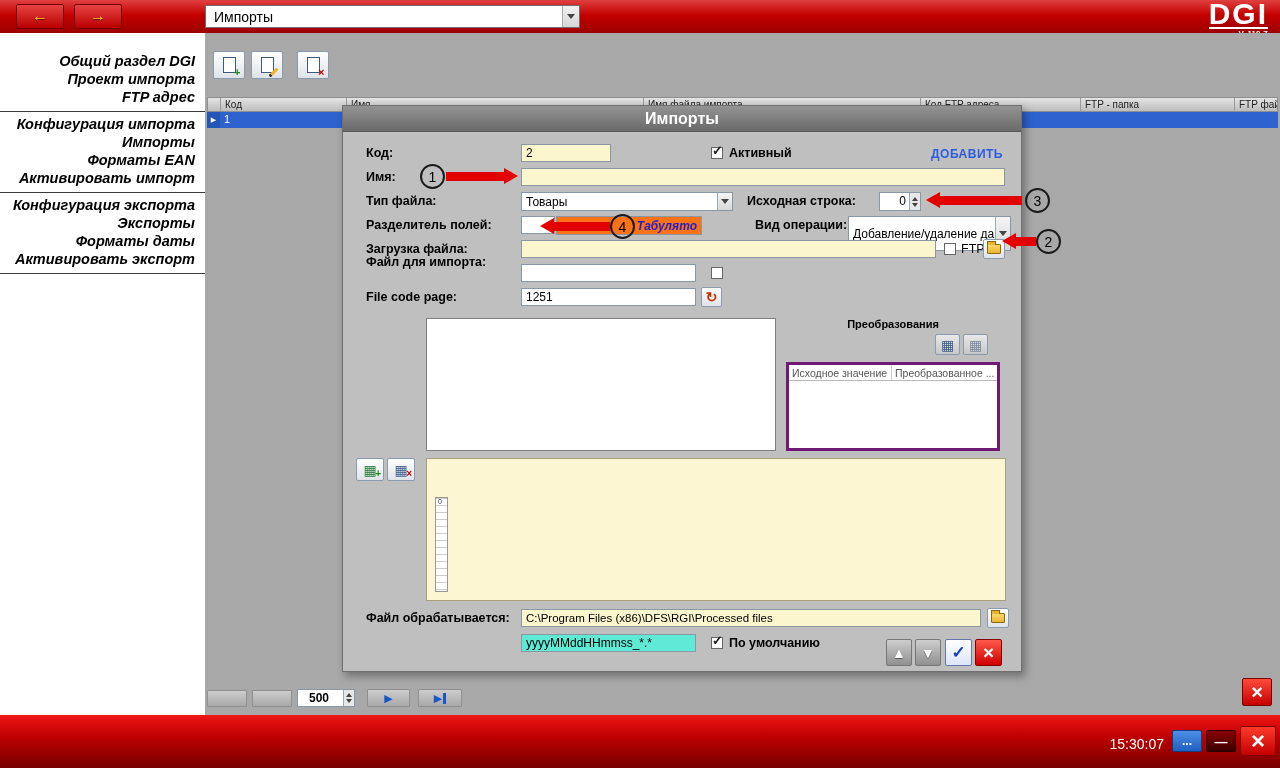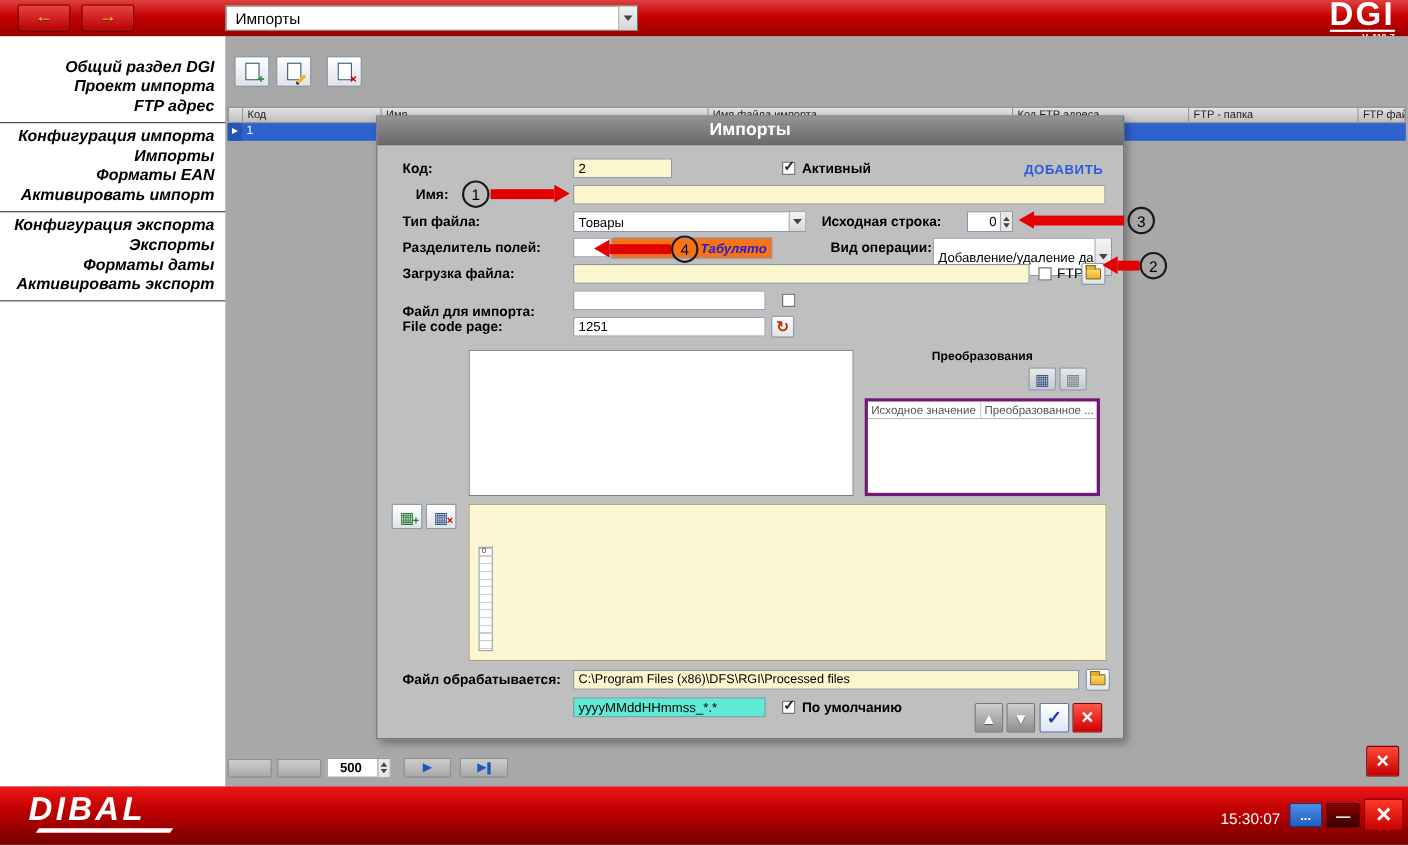--- a/index.html
+++ b/index.html
@@ -213,21 +213,21 @@
     <div class="dtitle">Импорты</div>
 
     <div class="dlbl" style="left:23px;top:40px">Код:</div>
     <div class="fld yellow" style="left:178px;top:38px;width:90px;height:18px">2</div>
     <span class="cb" style="left:368px;top:41px">
       <span class="cbmark">✓</span>
     </span>
     <div class="dlbl" style="left:386px;top:40px">Активный</div>
     <div class="addlink" style="right:18px;top:41px">ДОБАВИТЬ</div>
 
-    <div class="dlbl" style="left:35px;top:64px">Имя:</div>
+    <div class="dlbl" style="left:23px;top:64px">Имя:</div>
     <div class="fld yellow" style="left:178px;top:62px;width:484px;height:18px"></div>
 
     <div class="dlbl" style="left:23px;top:88px">Тип файла:</div>
     <div class="combo" style="left:178px;top:86px;width:212px;height:19px">
       <span class="cval">Товары</span>
       <span class="cbtn">
           <span class="tri-down"></span>
         </span>
     </div>
     <div class="dlbl" style="left:404px;top:88px">Исходная строка:</div>
@@ -251,21 +251,21 @@
     </div>
 
     <div class="dlbl" style="left:23px;top:136px">Загрузка файла:</div>
     <div class="fld yellow" style="left:178px;top:134px;width:415px;height:18px"></div>
     <span class="cb" style="left:601px;top:137px"></span>
     <div class="dlbl" style="left:618px;top:136px;font-weight:normal">FTP</div>
     <div class="smallbtn" style="left:640px;top:133px;width:22px;height:20px">
       <span class="folder"></span>
     </div>
 
-    <div class="dlbl" style="left:23px;top:170px">Файл для импорта:</div>
+    <div class="dlbl" style="left:23px;top:149px">Файл для импорта:</div>
     <div class="fld" style="left:178px;top:158px;width:175px;height:18px"></div>
     <span class="cb" style="left:368px;top:161px"></span>
     <div class="dlbl" style="left:386px;top:160px"></div>
 
     <div class="dlbl" style="left:23px;top:184px">File code page:</div>
     <div class="fld" style="left:178px;top:182px;width:175px;height:18px">1251</div>
     <div class="smallbtn" style="left:358px;top:181px;width:21px;height:20px">
       <span style="color:#c43000;font-weight:bold;font-size:14px;line-height:14px">↻</span>
     </div>
 
@@ -340,24 +340,20 @@
     <span class="play">▶</span>
     <span class="skipbar"></span>
   </div>
 
   <div class="closex">
     <span>×</span>
   </div>
 </div>
 
 <div class="statusbar">
-  <div class="logo-dibal">
-    <div class="big">DIBAL</div>
-    <div class="swoosh"></div>
-  </div>
   <div class="sb-time">15:30:07</div>
   <div class="sb-dots">...</div>
   <div class="sb-min">
     <span>—</span>
   </div>
   <div class="sb-close">
     <span>×</span>
   </div>
 </div>
 

